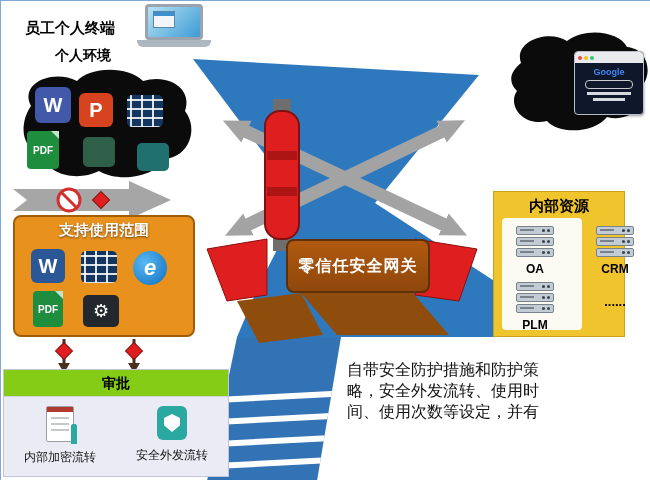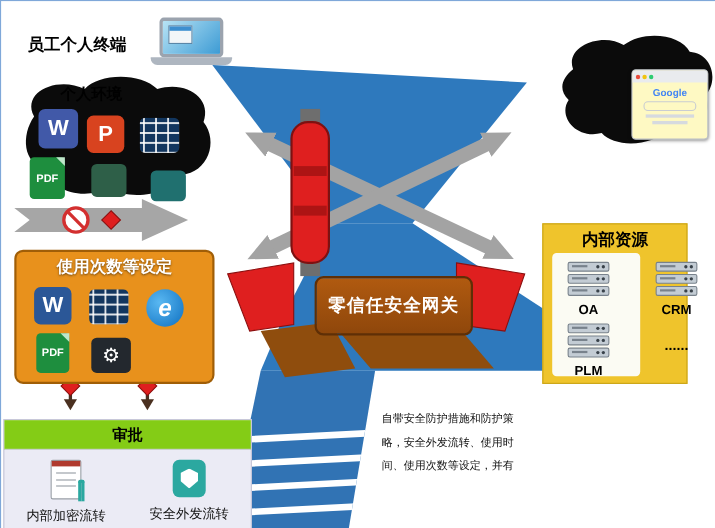--- a/index.html
+++ b/index.html
@@ -1,19 +1,19 @@
 <!DOCTYPE html>
 <html><head>
 <meta charset="utf-8">
 <style>
   html,body{margin:0;padding:0;background:#fff;}
   body{font-family:"Liberation Sans","DejaVu Sans",sans-serif;}
   .canvas{position:relative;width:650px;height:480px;background:#fff;border:1px solid #7FA8D9;box-sizing:content-box;overflow:hidden;}
   .bg{position:absolute;left:0;top:0;z-index:1;}
-  .abs{position:absolute;z-index:2;margin-top:12px;}
+  .abs{position:absolute;z-index:2;}
   .lbl{color:#000;font-weight:bold;white-space:nowrap;}
   .icon-sq{display:flex;align-items:center;justify-content:center;color:#fff;font-weight:bold;}
   
   .laptop{left:136px;top:3px;width:74px;height:50px;}
   .laptop .scr{position:absolute;left:8px;top:0;width:58px;height:36px;background:linear-gradient(135deg,#B7E3F5,#3D9BD4);border:3px solid #9BA3AE;border-radius:4px;box-sizing:border-box;}
   .laptop .win{position:absolute;left:16px;top:7px;width:20px;height:15px;background:#F2F6F8;border:1px solid #5A87A8;}
   .laptop .win::before{content:"";display:block;height:4px;background:#3D8FD0;}
   .laptop .base{position:absolute;left:0;top:36px;width:74px;height:7px;background:#AEB6C0;border-radius:0 0 6px 6px;}
   
   .grid-icon{background-color:#12365F;border-radius:5px;background-image:linear-gradient(to right,rgba(255,255,255,.85) 2px,transparent 2px),linear-gradient(to bottom,rgba(255,255,255,.85) 2px,transparent 2px);background-size:11px 9px;background-position:3px 4px;}
@@ -46,23 +46,23 @@
   .doc-icon{width:26px;height:34px;position:relative;margin:0 auto;background:#fff;border:1px solid #9AA0A6;border-radius:2px;}
   .doc-icon .band{position:absolute;top:0;left:0;right:0;height:5px;background:#B03A2E;}
   .doc-icon .lines{position:absolute;left:4px;right:4px;top:10px;height:18px;background:repeating-linear-gradient(to bottom,#C4C8CC 0 2px,transparent 2px 6px);}
   .lock{position:absolute;right:-9px;bottom:-4px;width:16px;}
   .lock .shackle{width:10px;height:9px;border:3px solid #2BA8A0;border-bottom:none;border-radius:6px 6px 0 0;margin:0 auto;box-sizing:border-box;}
   .lock .body{width:16px;height:12px;background:#2BA8A0;border-radius:2px;margin-top:-1px;}
   .shield-app{width:30px;height:34px;background:#2BA8A0;border-radius:6px;margin:0 auto;position:relative;}
   .shield-app .shield{position:absolute;left:7px;top:8px;width:16px;height:18px;background:#fff;clip-path:polygon(50% 0,100% 22%,100% 62%,50% 100%,0 62%,0 22%);}
   
   .note{left:346px;top:358px;}
-  .note div{font-size:10px;line-height:21px;color:#101010;white-space:nowrap;}
-  
-  .bwin{left:573px;top:50px;width:70px;height:64px;background:#fef9c3;border:1px solid #B9BEC6;border-radius:4px;box-shadow:0 1px 3px rgba(0,0,0,.4);box-sizing:border-box;}
+  .note div{font-size:16px;line-height:21px;color:#101010;white-space:nowrap;}
+  
+  .bwin{left:573px;top:50px;width:70px;height:64px;background:#0f172a;border:1px solid #B9BEC6;border-radius:4px;box-shadow:0 1px 3px rgba(0,0,0,.4);box-sizing:border-box;}
   .bwin .bar{height:11px;background:#E9EBEE;border-radius:3px 3px 0 0;display:flex;align-items:center;padding-left:3px;gap:2px;}
   .bwin .bar i{width:4px;height:4px;border-radius:50%;display:block;}
   .bwin .d1{background:#E74C3C;} .bwin .d2{background:#F1C40F;} .bwin .d3{background:#2ECC71;}
   .bwin .gt{text-align:center;font-size:9px;font-weight:bold;color:#4285F4;margin-top:4px;}
   .bwin .pill{width:46px;height:7px;border:1px solid #C9CDD2;border-radius:4px;margin:3px auto 3px;}
   .bwin .ln{height:3px;background:#D6DADF;margin:3px auto;}
   .bwin .l1{width:44px;} .bwin .l2{width:32px;}
 </style>
 </head>
 <body>
@@ -125,34 +125,34 @@
       <rect x="127" y="344" width="12" height="12" fill="#DF1F1F" stroke="#8B0F0F" transform="rotate(45 133 350)"></rect>
     </g>
   </svg>
 
   <div class="abs lbl" style="left:24px;top:18px;font-size:15px;">员工个人终端</div>
   <div class="abs laptop">
     <div class="scr"></div>
     <div class="win"></div>
     <div class="base"></div>
   </div>
-  <div class="abs lbl" style="left:54px;top:64px;font-size:14px;">个人环境</div>
+  <div class="abs lbl" style="left:54px;top:46px;font-size:14px;">个人环境</div>
 
   <div class="abs icon-sq" style="left:34px;top:86px;width:36px;height:36px;background:#4159A8;border-radius:6px;font-size:20px;">W</div>
   <div class="abs icon-sq" style="left:78px;top:92px;width:34px;height:34px;background:#D8431F;border-radius:6px;font-size:20px;">P</div>
   <div class="abs grid-icon" style="left:126px;top:94px;width:36px;height:32px;"></div>
   <div class="abs pdf-icon icon-sq" style="left:26px;top:130px;width:32px;height:38px;">
     <span class="fold"></span>
     <span class="t">PDF</span>
   </div>
   <div class="abs" style="left:82px;top:136px;width:32px;height:30px;background:#2E5F48;border-radius:5px;"></div>
   <div class="abs" style="left:136px;top:142px;width:32px;height:28px;background:#20706F;border-radius:5px;"></div>
 
   <div class="abs ws">
-    <div class="title">使用次数等设定</div>
+    <div class="title">支持使用范围</div>
     <div class="icon-sq" style="position:absolute;left:16px;top:32px;width:34px;height:34px;background:#2B5797;border-radius:6px;font-size:20px;">W</div>
     <div class="grid-icon" style="position:absolute;left:66px;top:34px;width:36px;height:32px;"></div>
     <div class="icon-sq edge-icon" style="position:absolute;left:118px;top:34px;width:34px;height:34px;">e</div>
     <div class="pdf-icon icon-sq" style="position:absolute;left:18px;top:74px;width:30px;height:36px;">
       <span class="fold"></span>
       <span class="t">PDF</span>
     </div>
     <div class="icon-sq gear-icon" style="position:absolute;left:68px;top:78px;width:36px;height:32px;font-size:18px;">⚙</div>
   </div>
 

